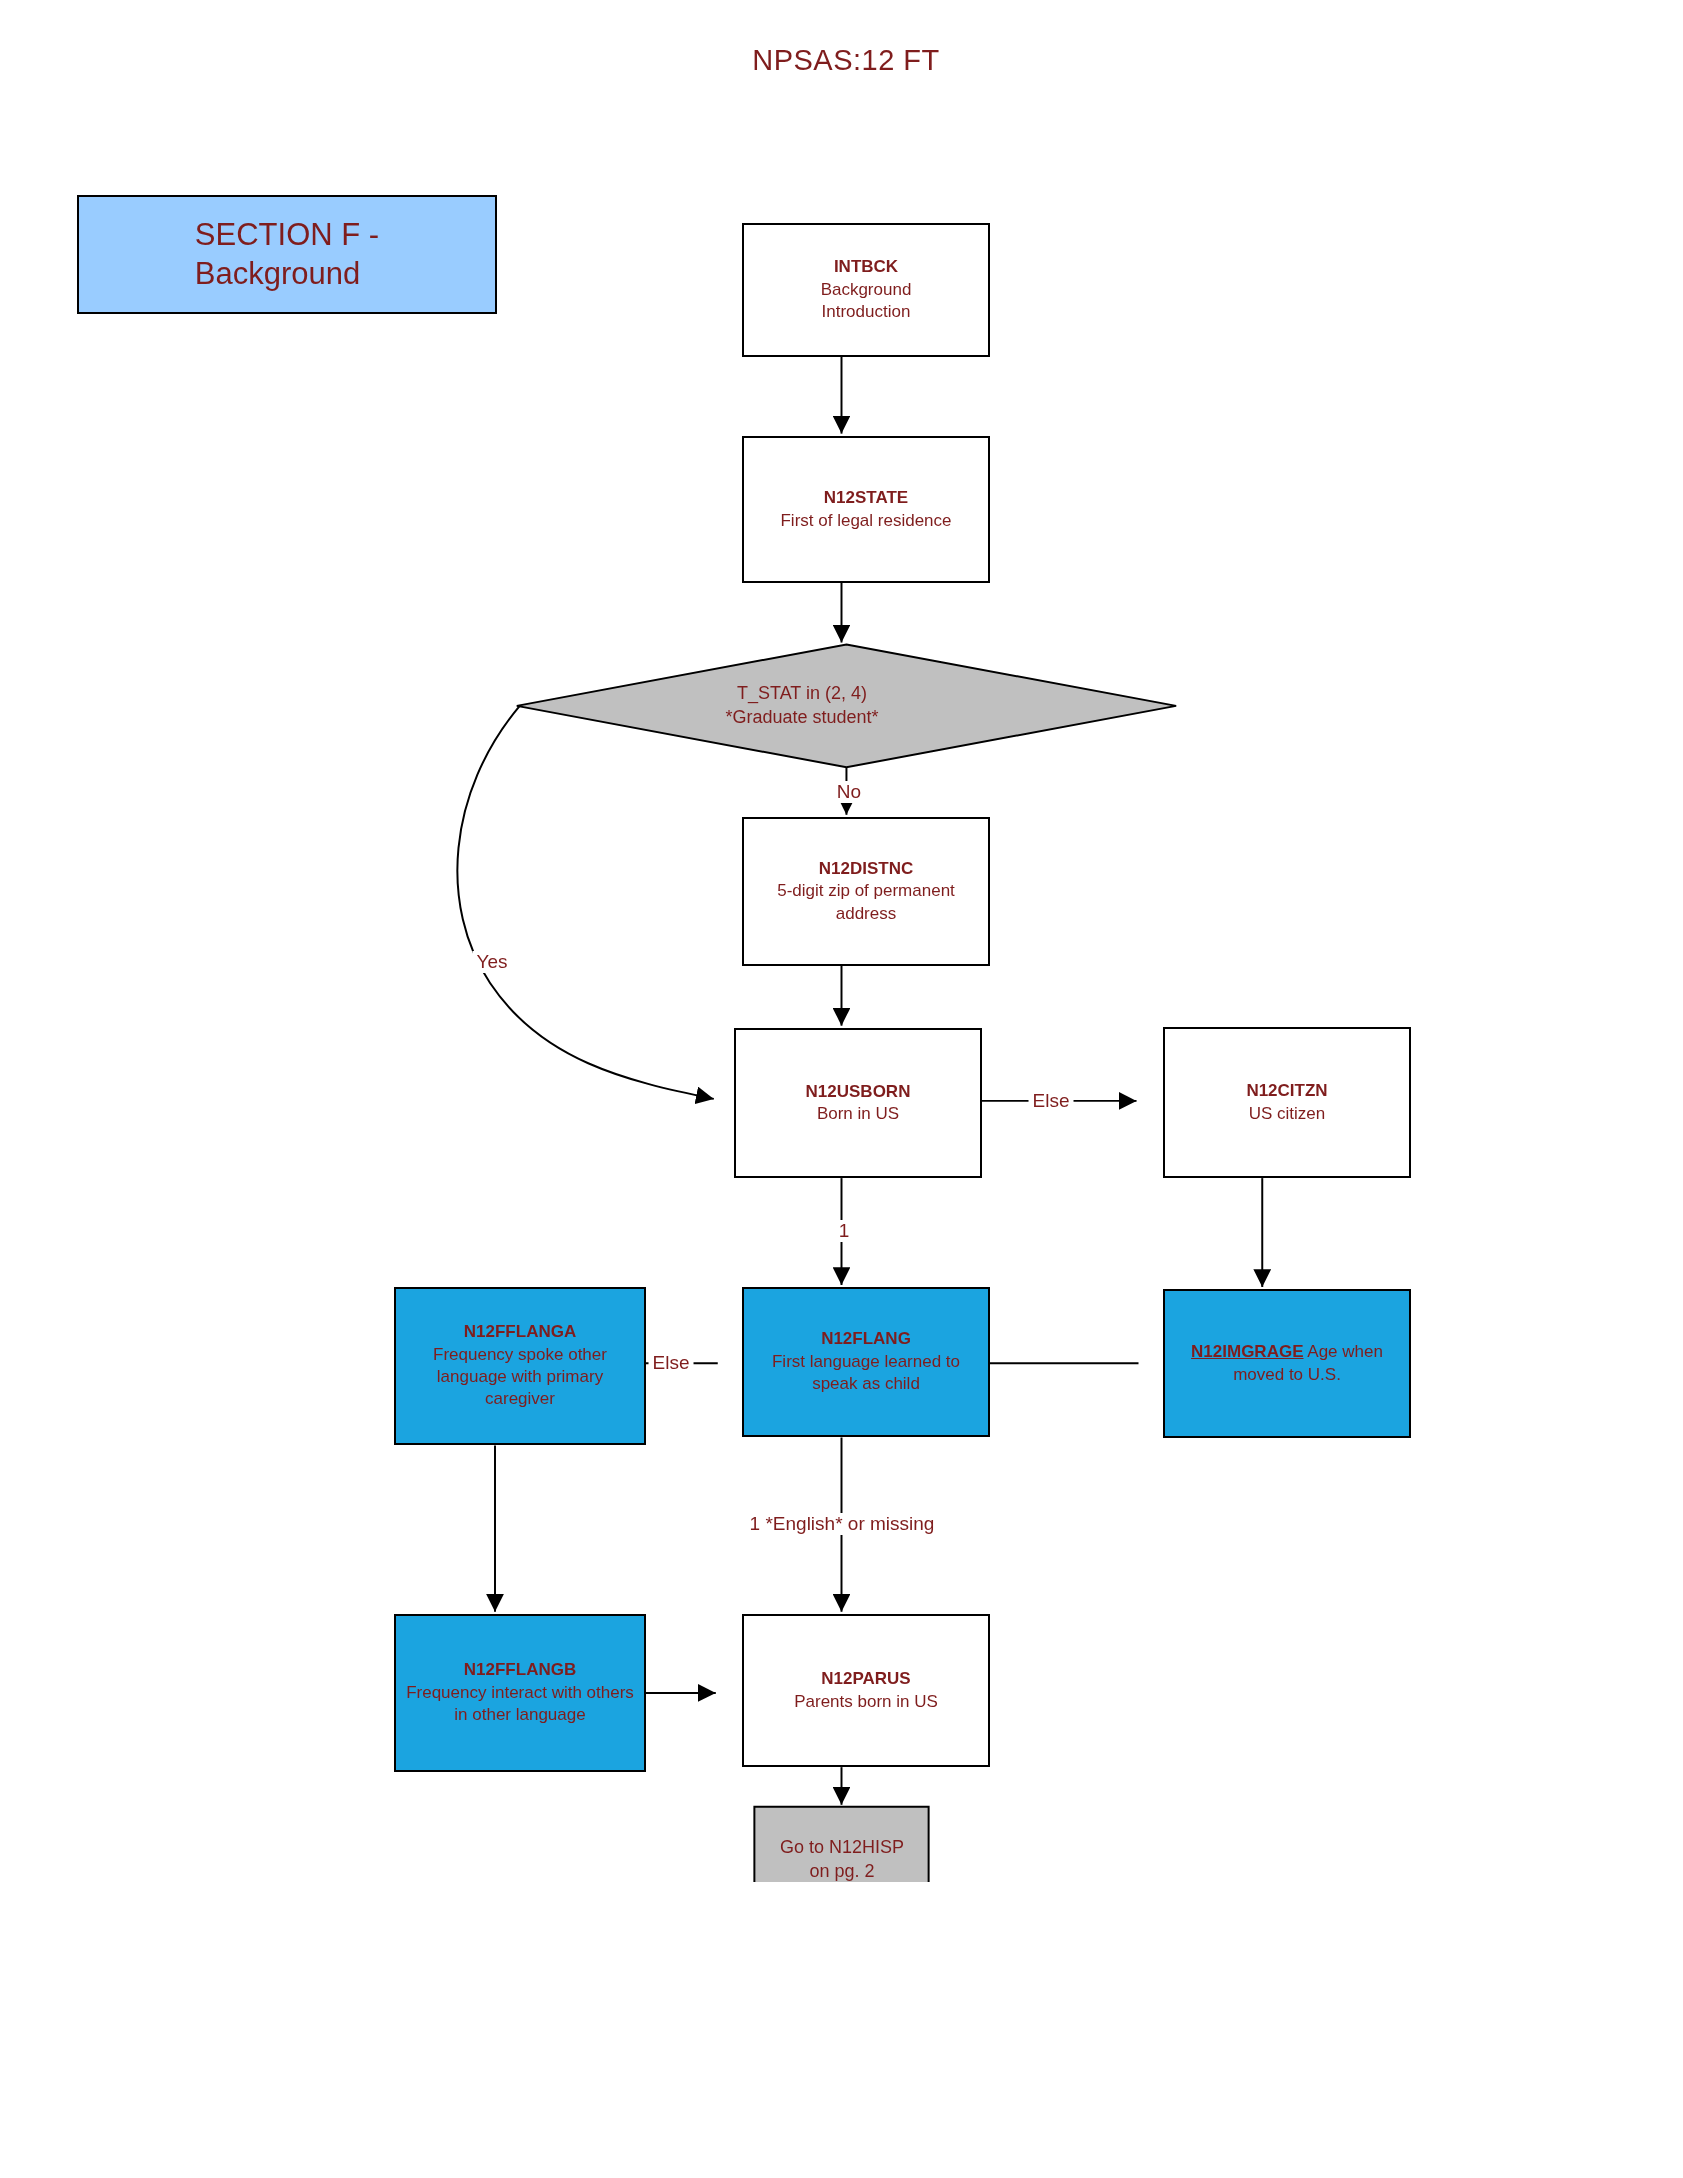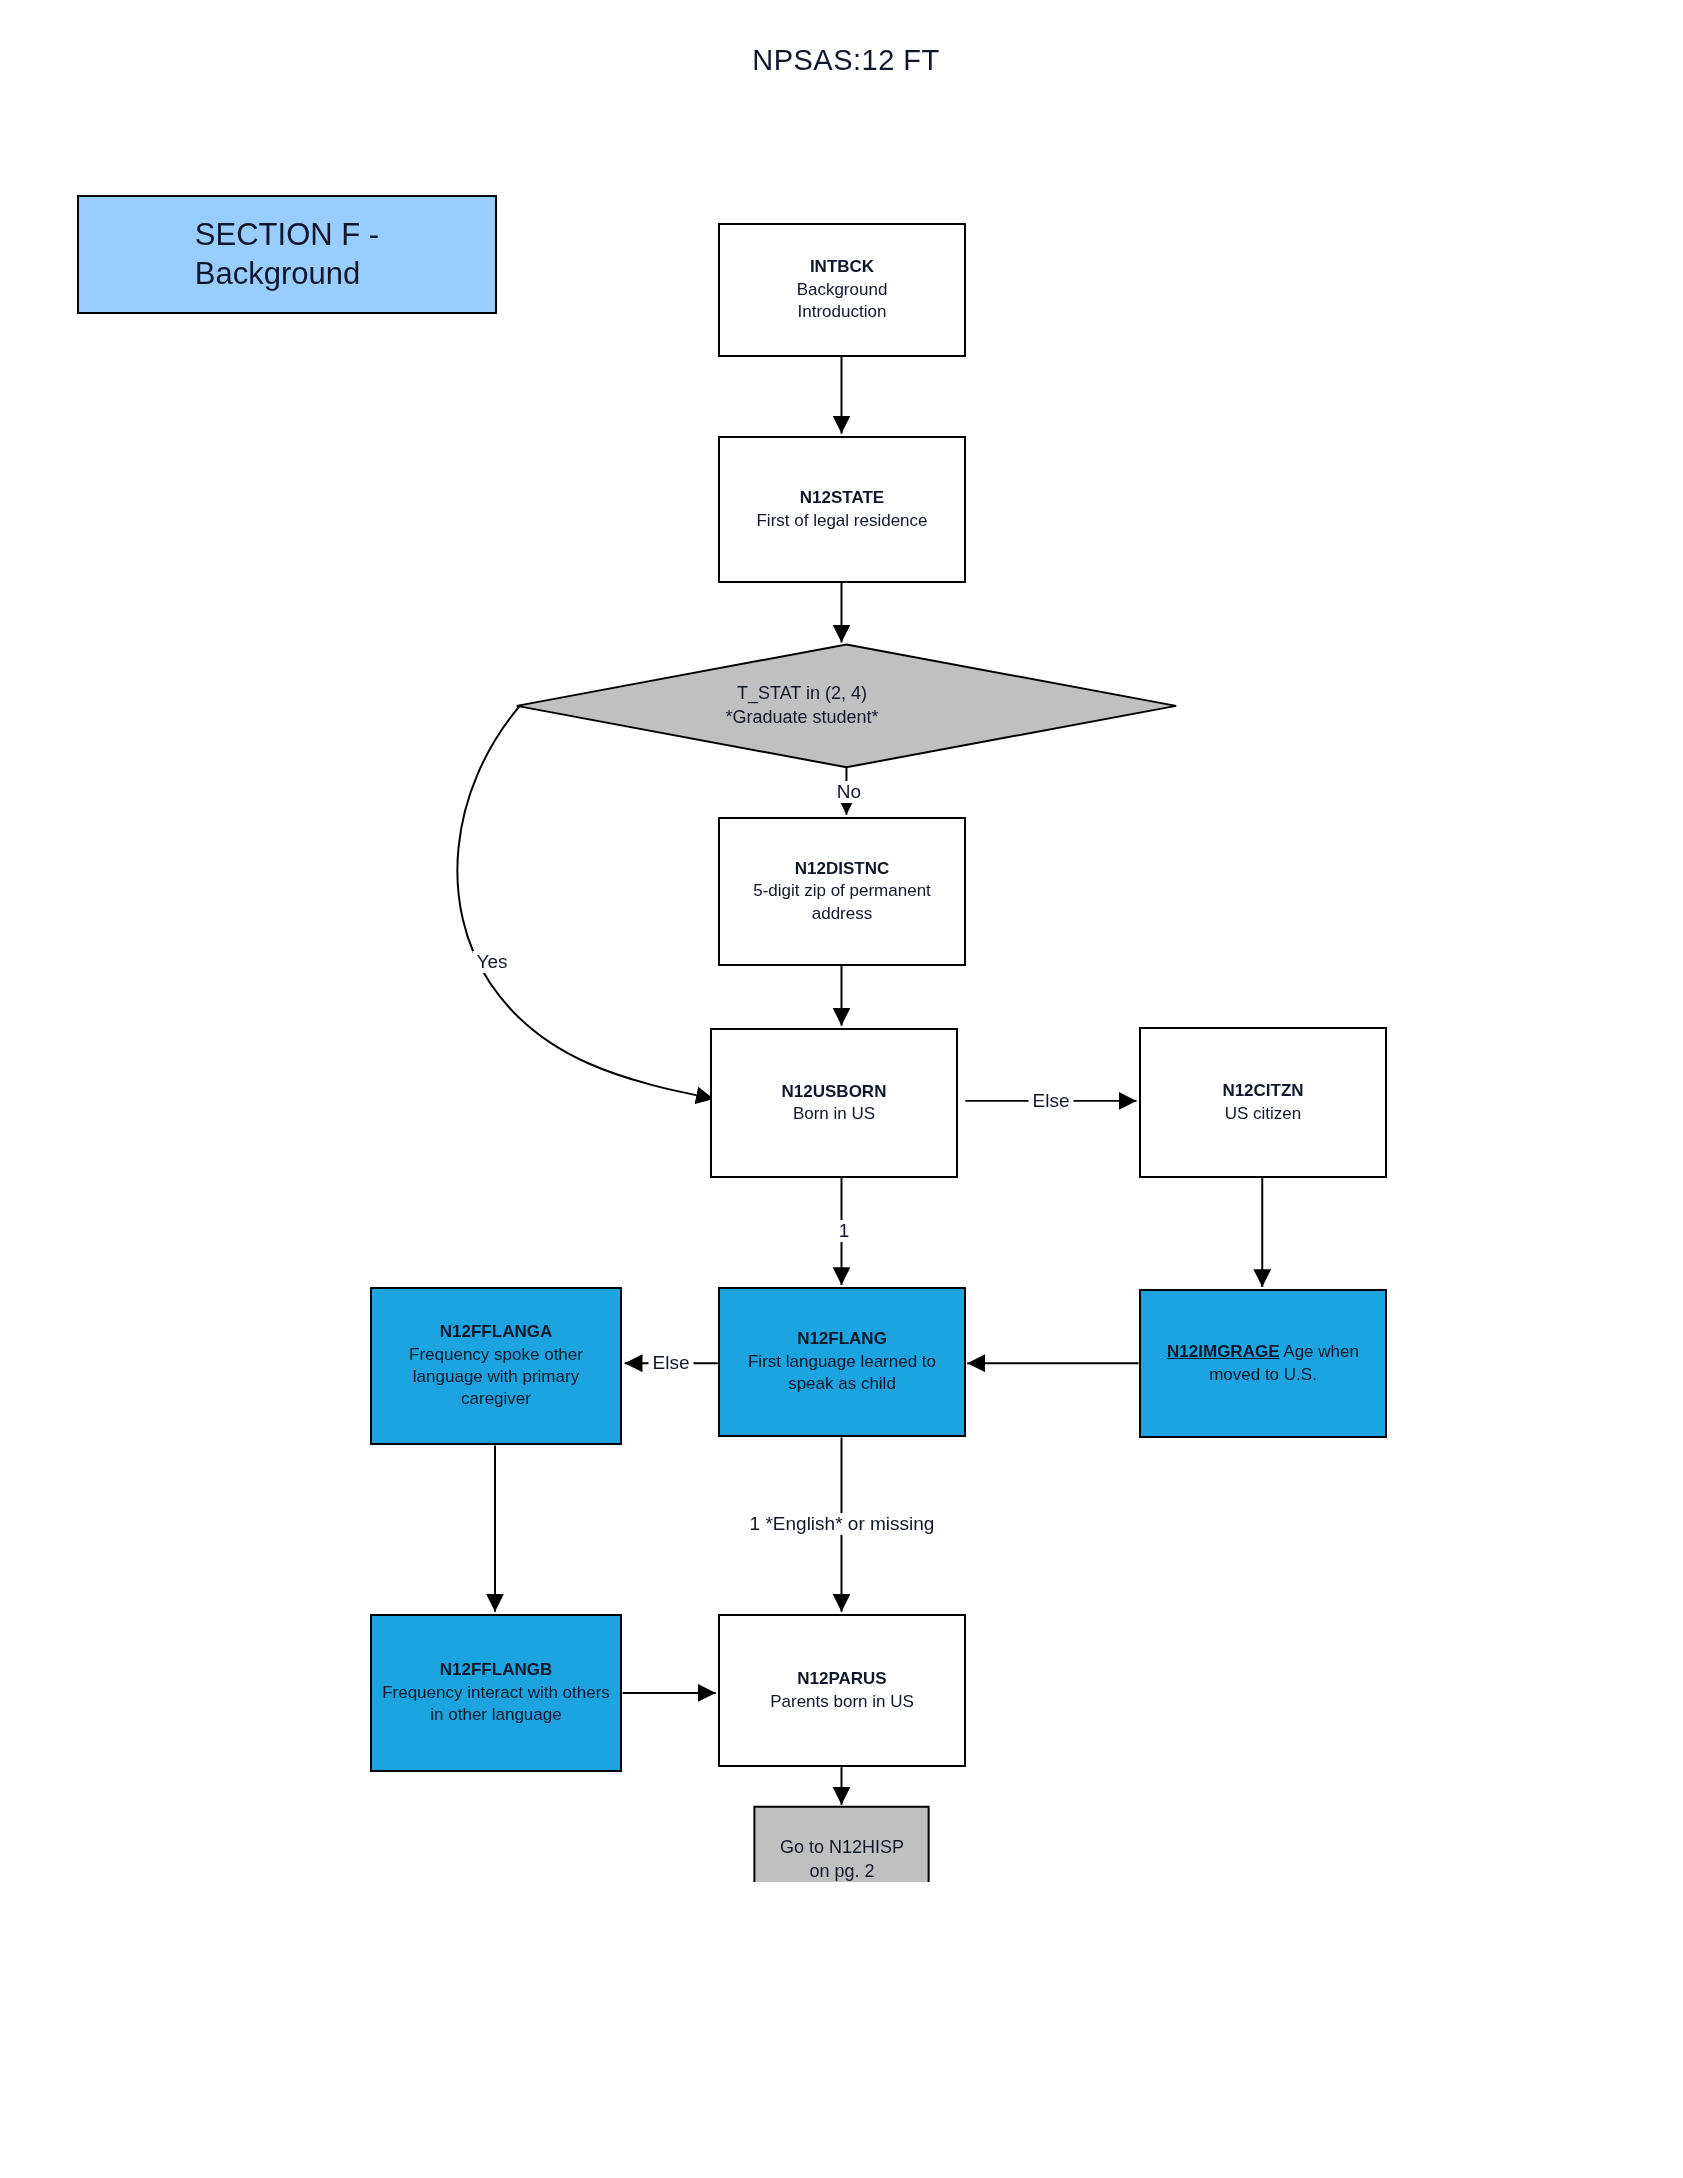--- a/index.html
+++ b/index.html
@@ -4,40 +4,40 @@
 <style>
   :root{
     --node-blue:#1BA4E0;
     --section-blue:#99CCFF;
     --shape-gray:#C0C0C0;
     --border-black:#000000;
   }
   html,body{margin:0;padding:0;background:#ffffff;}
   #page{
     position:relative;width:1683px;height:1882px;background:#ffffff;
-    font-family:"Liberation Sans", sans-serif;color:#0f172a;overflow:hidden;
+    font-family:"Liberation Sans", sans-serif;color:#7f1d1d;overflow:hidden;
   }
   #connector-layer{position:absolute;left:0;top:0;width:1683px;height:2178px;}
   .page-title{
     position:absolute;left:846px;top:44px;transform:translateX(-50%);
     font-size:29px;letter-spacing:0.5px;white-space:nowrap;
   }
   .page-footer{
     position:absolute;left:56px;top:2083px;font-size:20px;white-space:nowrap;
   }
   .section-box{
     position:absolute;left:77px;top:195px;width:420px;height:119px;
     background:var(--section-blue);border:2px solid var(--border-black);
     display:flex;align-items:center;justify-content:center;
     font-size:31px;line-height:1.25;white-space:pre-line;box-sizing:border-box;
   }
   .node{
     position:absolute;background:#ffffff;border:2px solid var(--border-black);
     display:flex;align-items:center;justify-content:center;text-align:center;
-    box-sizing:border-box;font-size:17px;line-height:1.32;
+    box-sizing:border-box;font-size:17px;line-height:1.32;margin-left:24px;
   }
   .node.blue{background:var(--node-blue);}
   .node-text{padding:0 8px;}
   .nname{font-weight:bold;display:block;}
   .ndesc{display:block;white-space:pre-line;}
   .inline-name{font-weight:bold;text-decoration:underline;}
   .overlay-text{
     position:absolute;transform:translate(-50%,-50%);text-align:center;
     font-size:18px;line-height:1.35;white-space:pre-line;
   }

